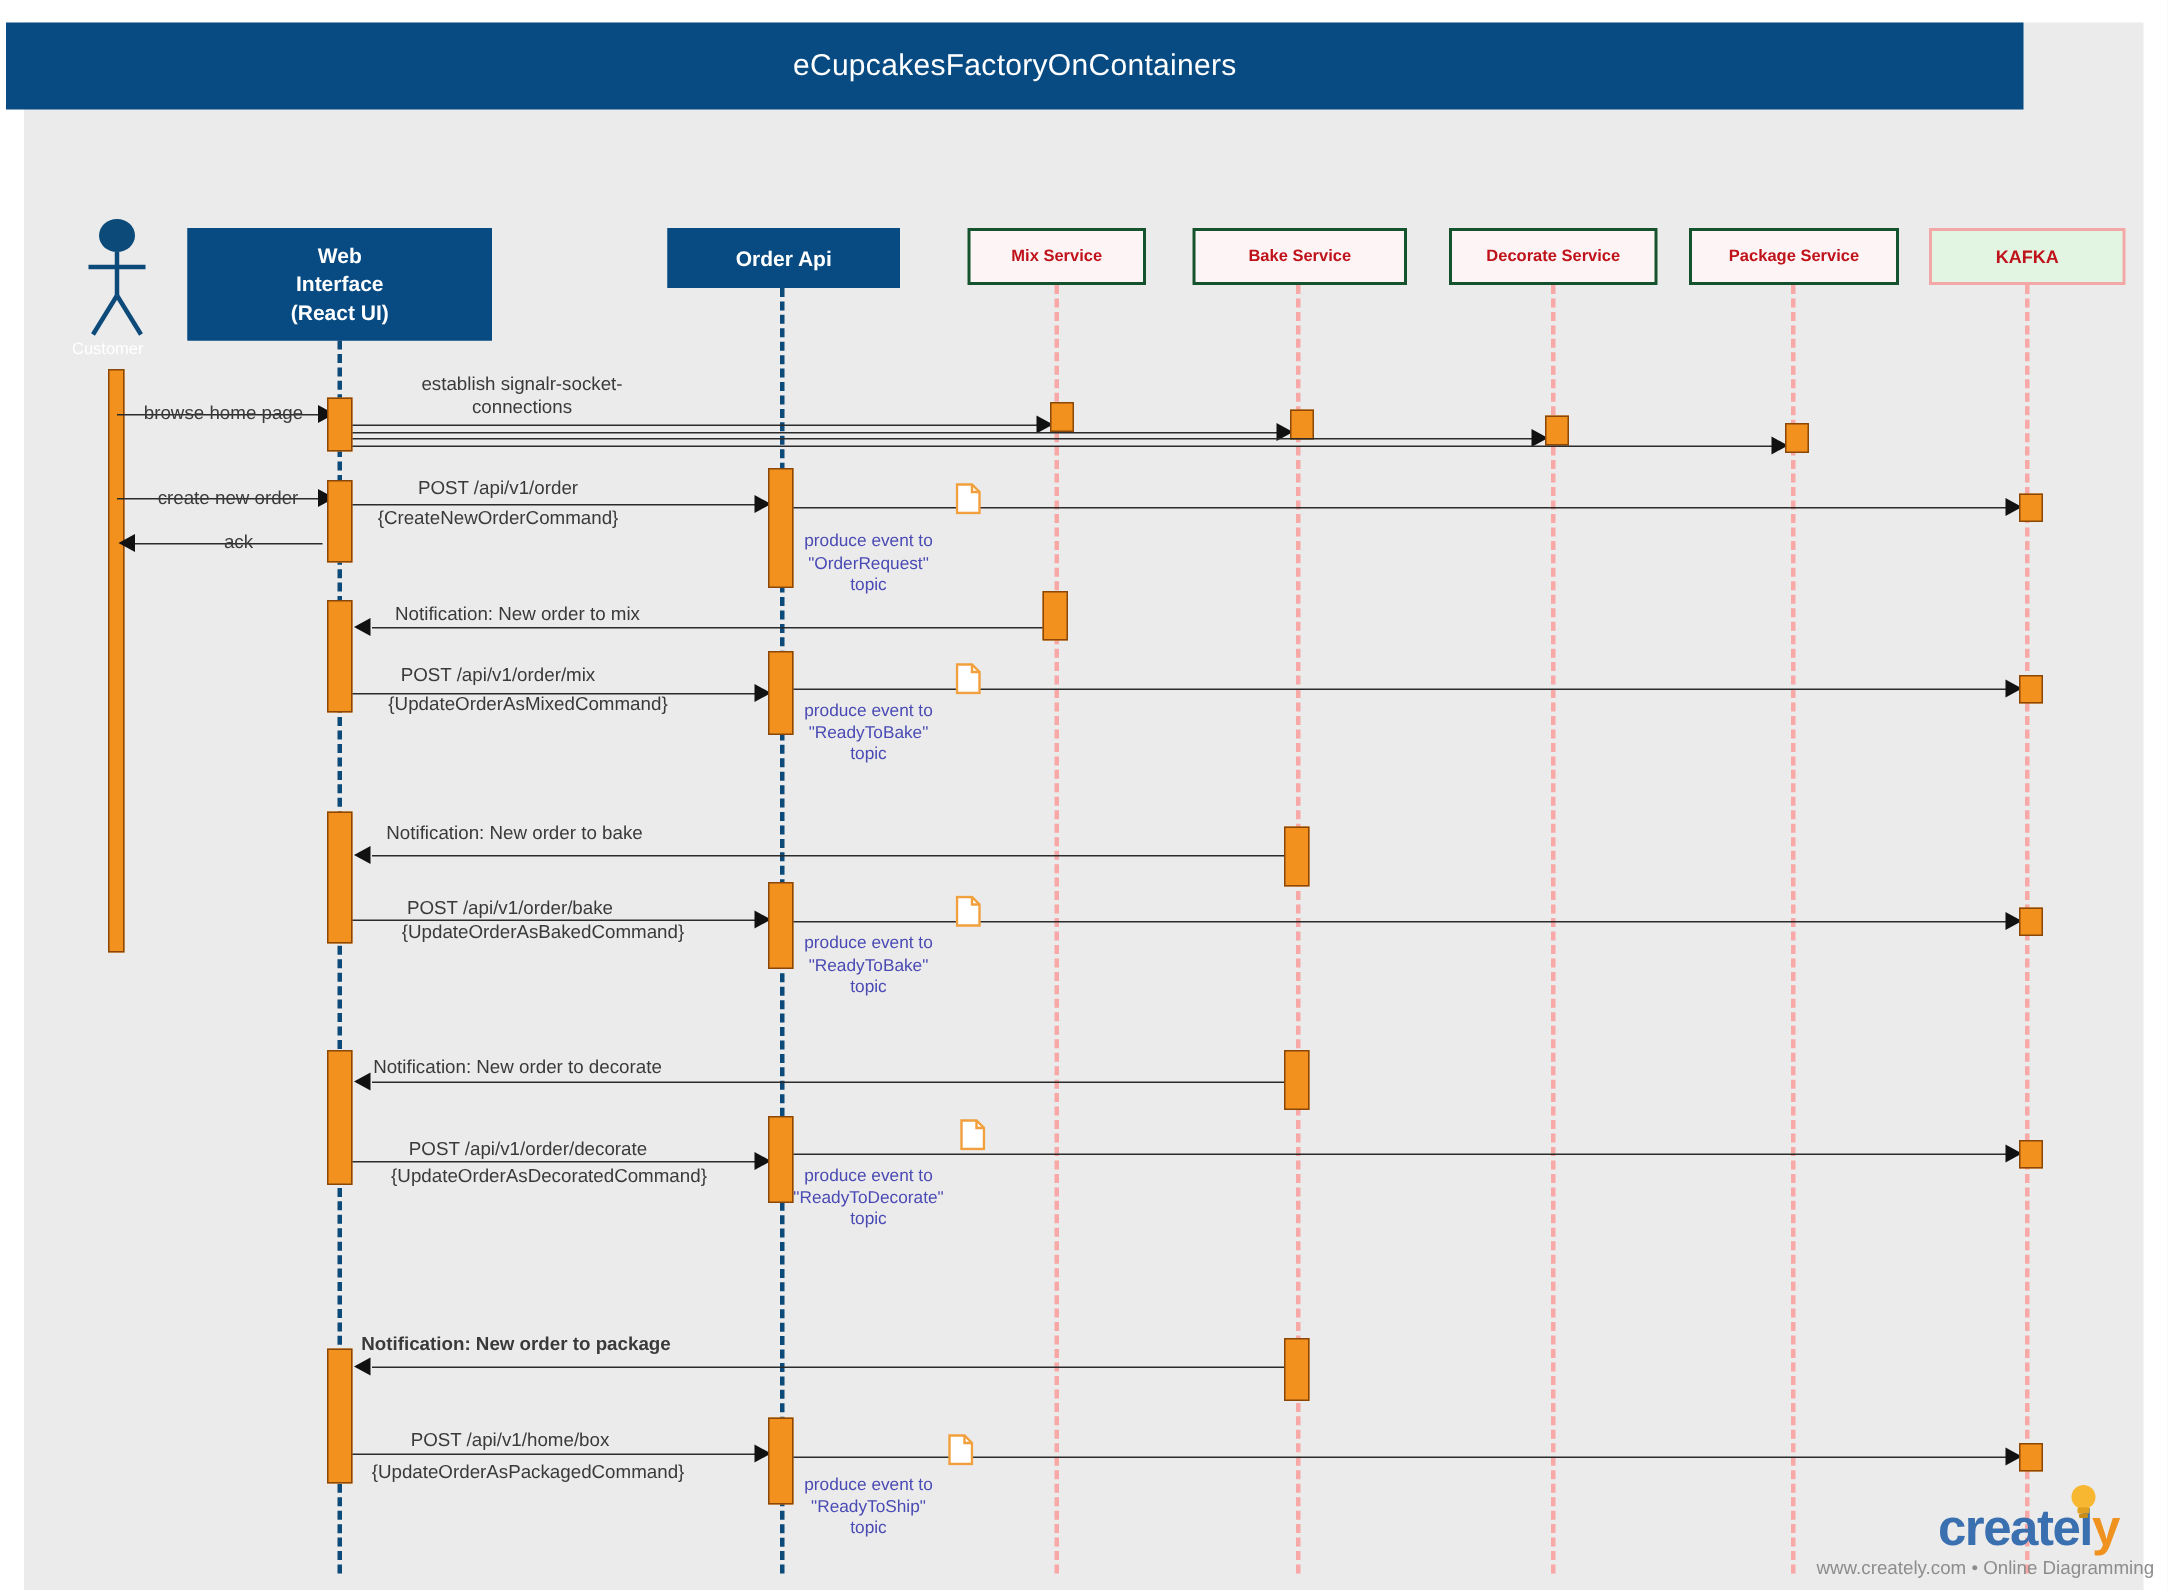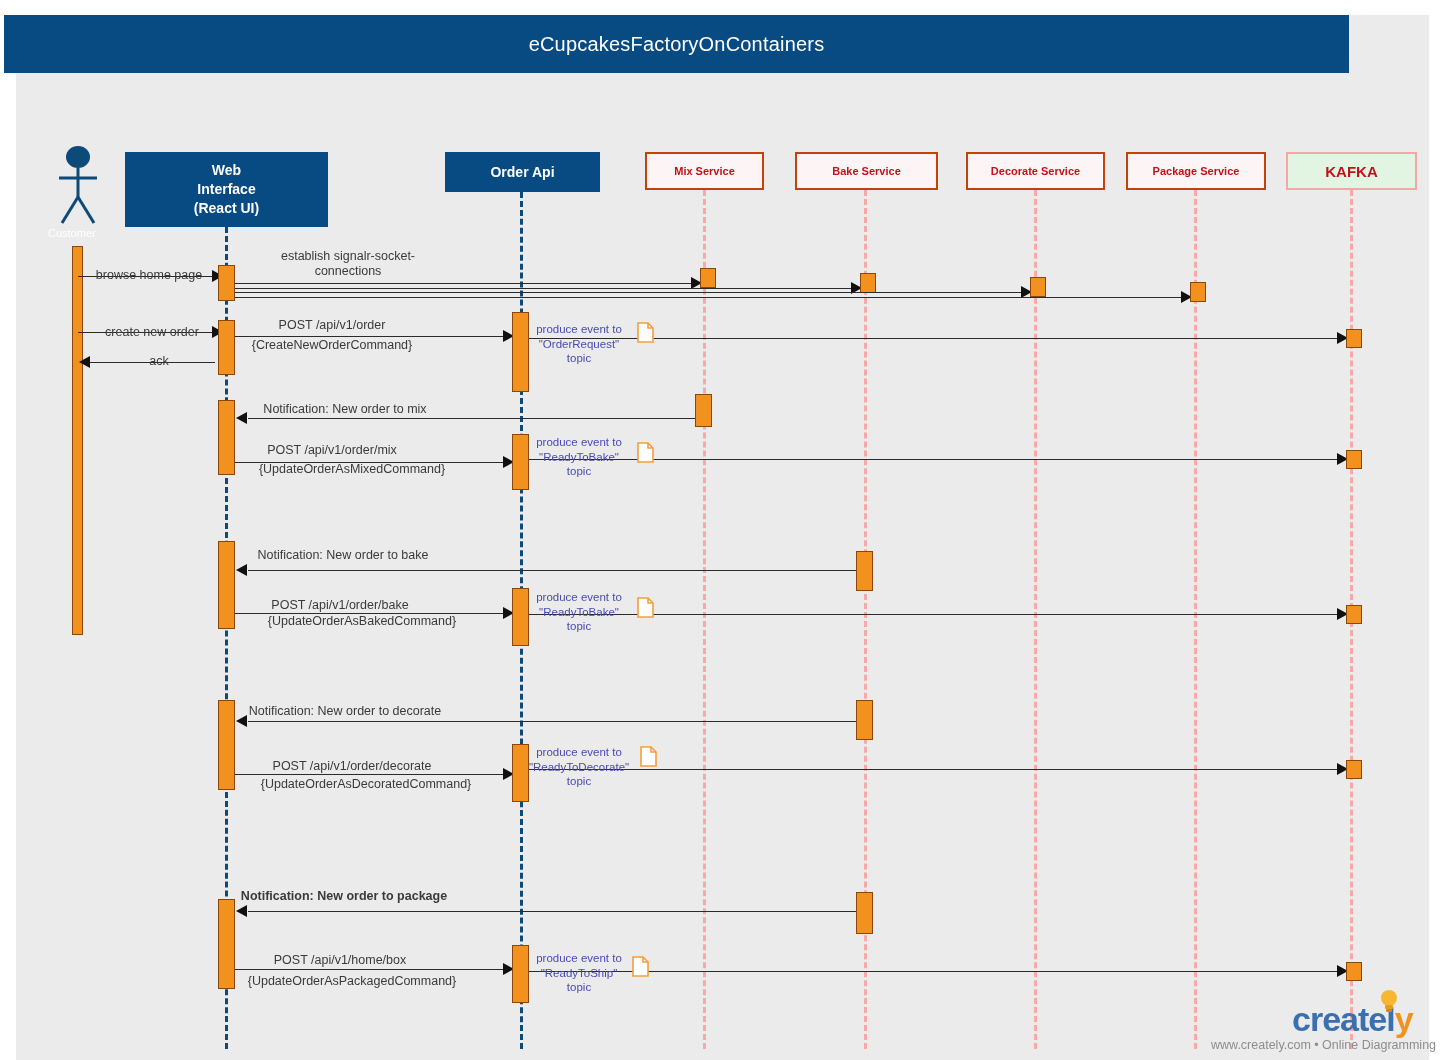--- a/index.html
+++ b/index.html
@@ -16,22 +16,22 @@
   .title-bar{position:absolute;left:4px;top:15px;width:1345px;height:58px;background:#084b82;}
   .title-bar .title-text{
       position:absolute;left:0;top:0;width:100%;height:58px;
       display:flex;align-items:center;justify-content:center;
       color:#ffffff;font-size:20px;letter-spacing:.2px;font-weight:400;
   }
 
   
   .phead{position:absolute;box-sizing:border-box;display:flex;align-items:center;justify-content:center;text-align:center;}
   .phead.dark{background:#084b82;color:#fff;font-weight:bold;font-size:14px;line-height:19px;border:1px solid #084b82;}
-  .phead.svc{background:#fdf5f5;color:#c0121a;font-weight:bold;font-size:11px;border:2px solid #c2410c;}
-  .phead.kafka{background:#e2f4e2;color:#c0121a;font-weight:bold;font-size:15px;border:2px solid #f4a7a7;}
+  .phead.svc{background:#fdf5f5;color:#c0121a;font-weight:bold;font-size:11px;border:2px solid #14532d;}
+  .phead.kafka{background:#e2f4e2;color:#c0121a;font-weight:bold;font-size:12px;border:2px solid #f4a7a7;}
 
   
   .lifeline{position:absolute;width:0;border-left-width:3px;border-left-style:dashed;}
   .lifeline.blue{border-left-color:#0c4a7a;}
   .lifeline.pink{border-left-color:#f9a8a8;}
 
   
   .act{position:absolute;background:#f2911d;border:1.5px solid #8a4708;box-sizing:border-box;}
 
   
@@ -40,21 +40,21 @@
 
   
   .msg-line{position:absolute;height:0;border-top:1.4px solid #2b2b2b;}
   .msg-lbl{position:absolute;color:#3a3a3a;font-size:12.5px;white-space:nowrap;text-align:center;line-height:15px;}
   .msg-lbl.c{transform:translateX(-50%);}
   .arrow{position:absolute;width:0;height:0;}
   .arrow.r{border-top:6px solid transparent;border-bottom:6px solid transparent;border-left:11px solid #111;}
   .arrow.l{border-top:6px solid transparent;border-bottom:6px solid transparent;border-right:11px solid #111;}
 
   
-  .note{position:absolute;color:#4a4ab4;font-size:11.5px;line-height:14.5px;text-align:center;white-space:nowrap;}
+  .note{position:absolute;color:#4a4ab4;font-size:11.5px;line-height:14.5px;text-align:center;white-space:nowrap;margin-top:32px;}
   .note-icon{position:absolute;width:17px;height:21px;}
 
   
   .logo{position:absolute;}
   .logo-word{font-size:34px;font-weight:bold;letter-spacing:-1px;}
   .logo-url{position:absolute;color:#8d8d8d;font-size:12.5px;white-space:nowrap;}
 </style>
 </head>
 <body>
 

